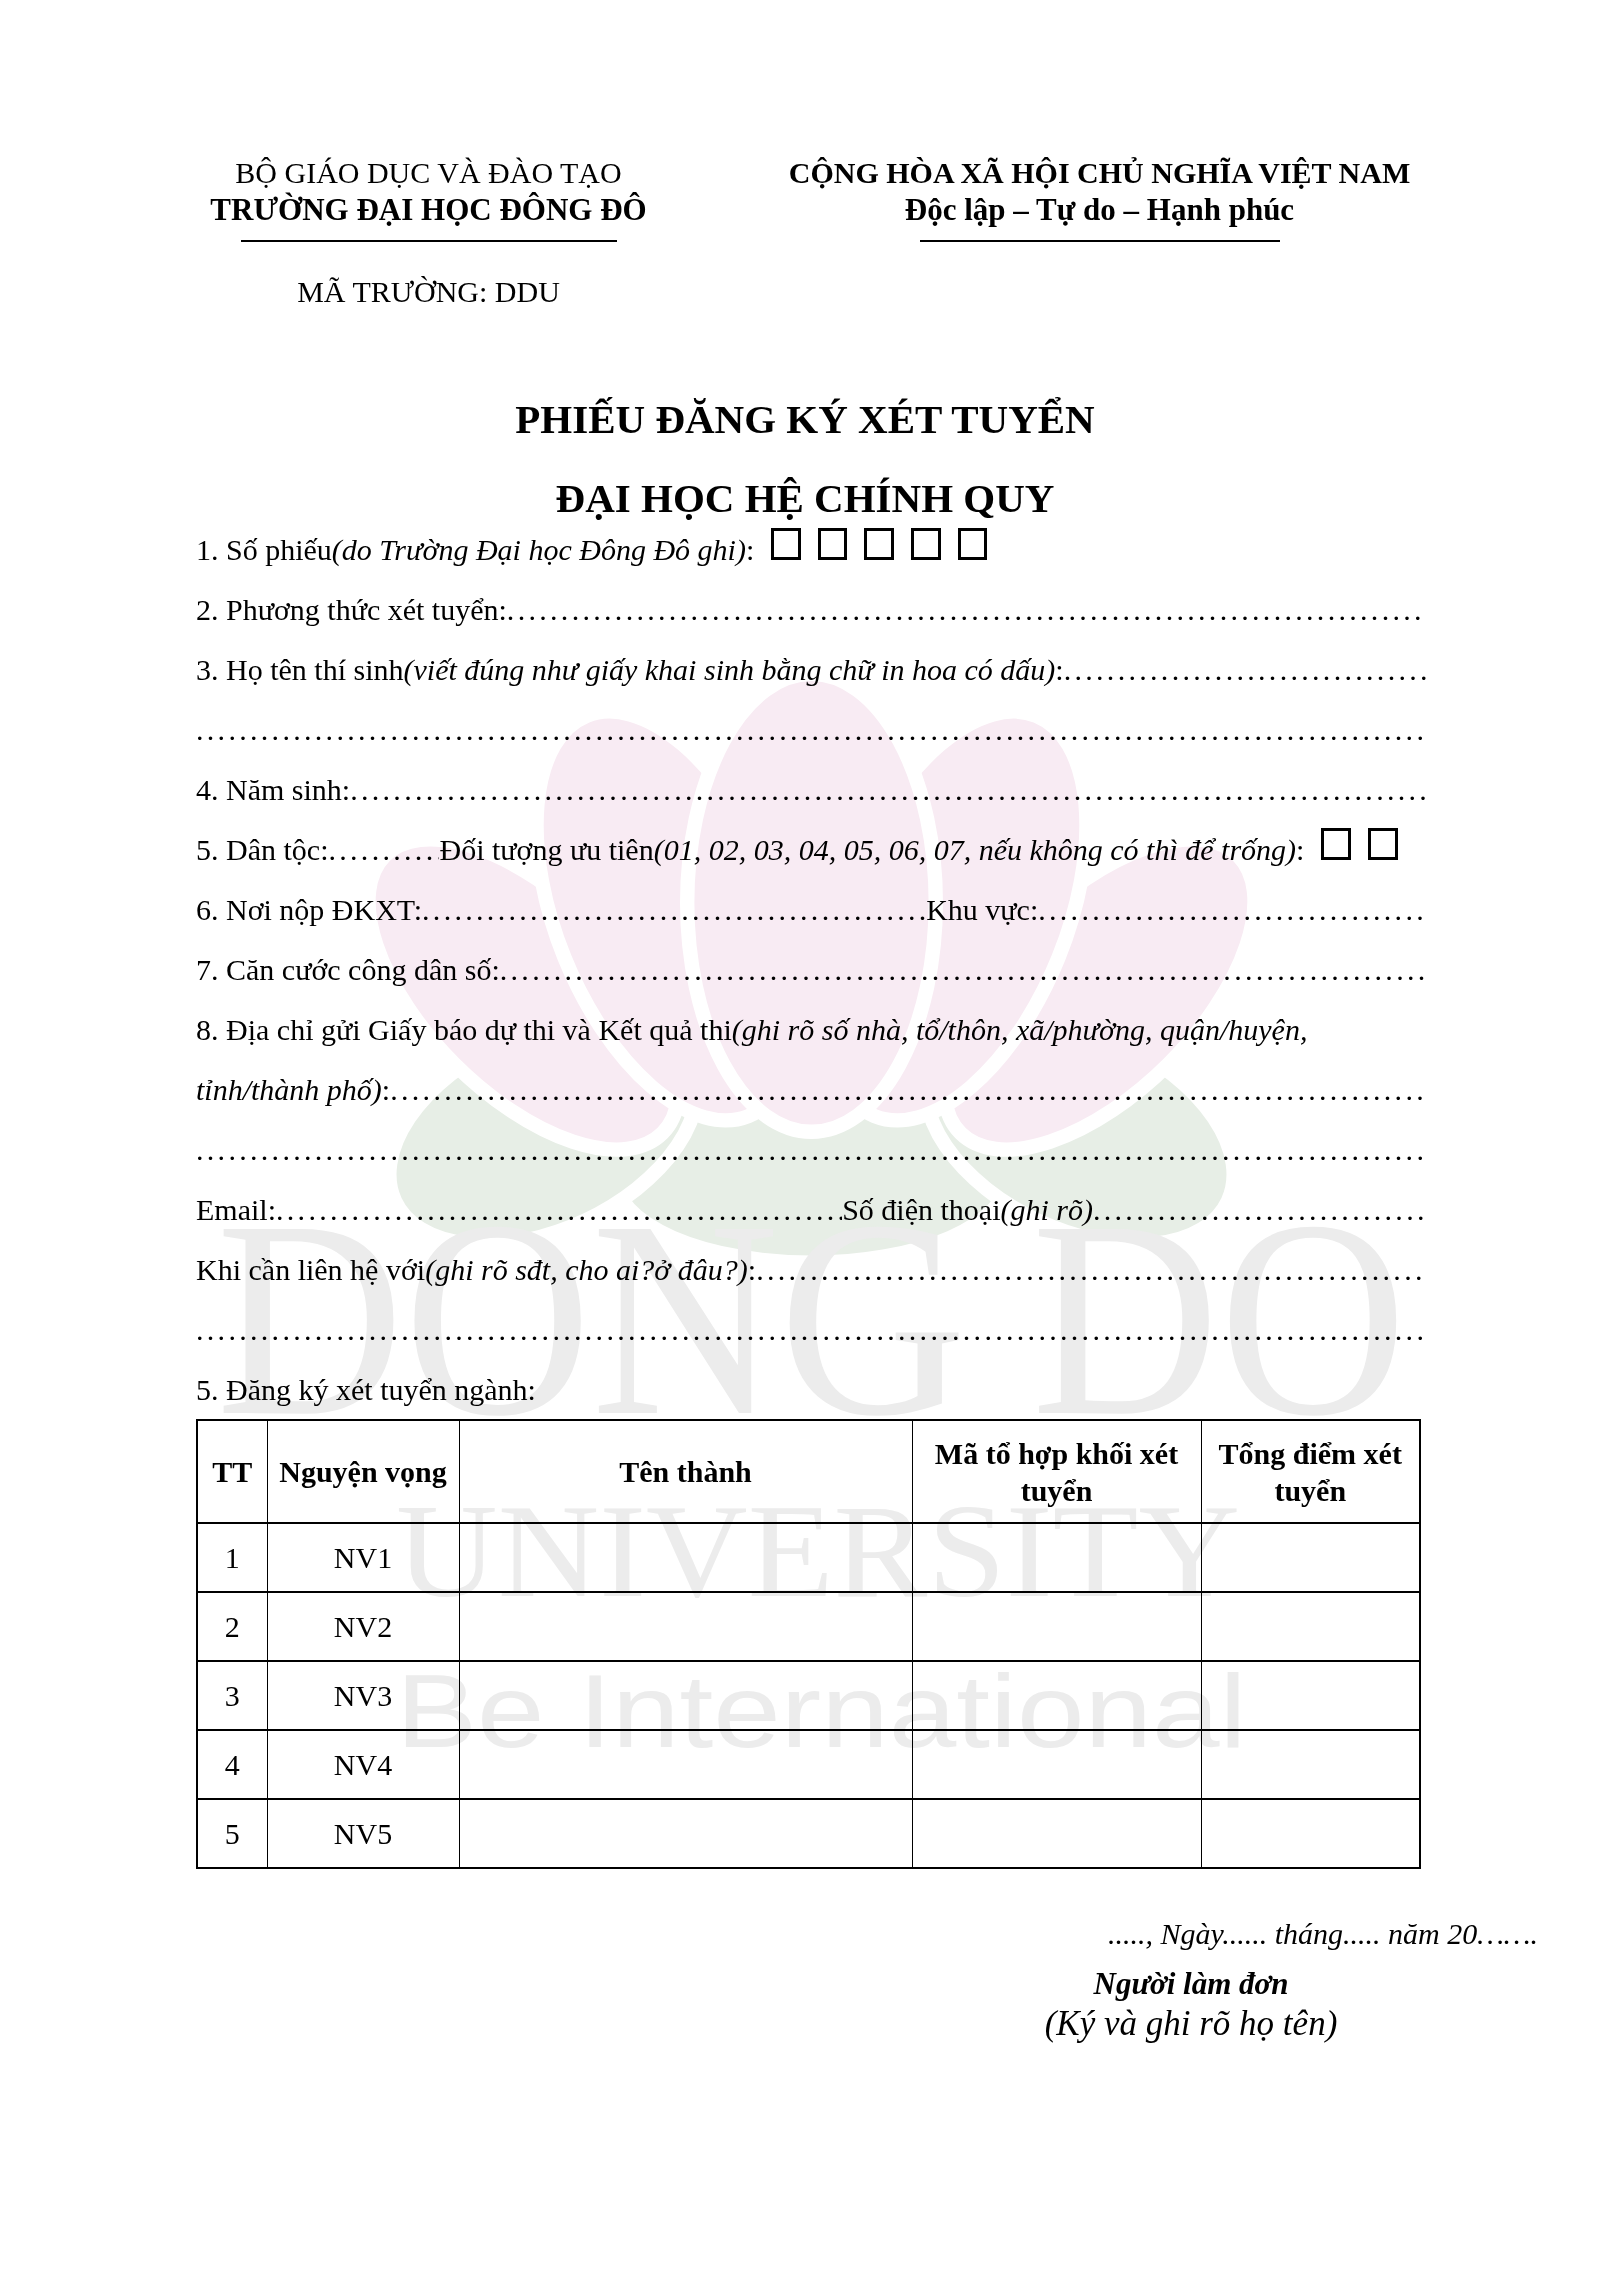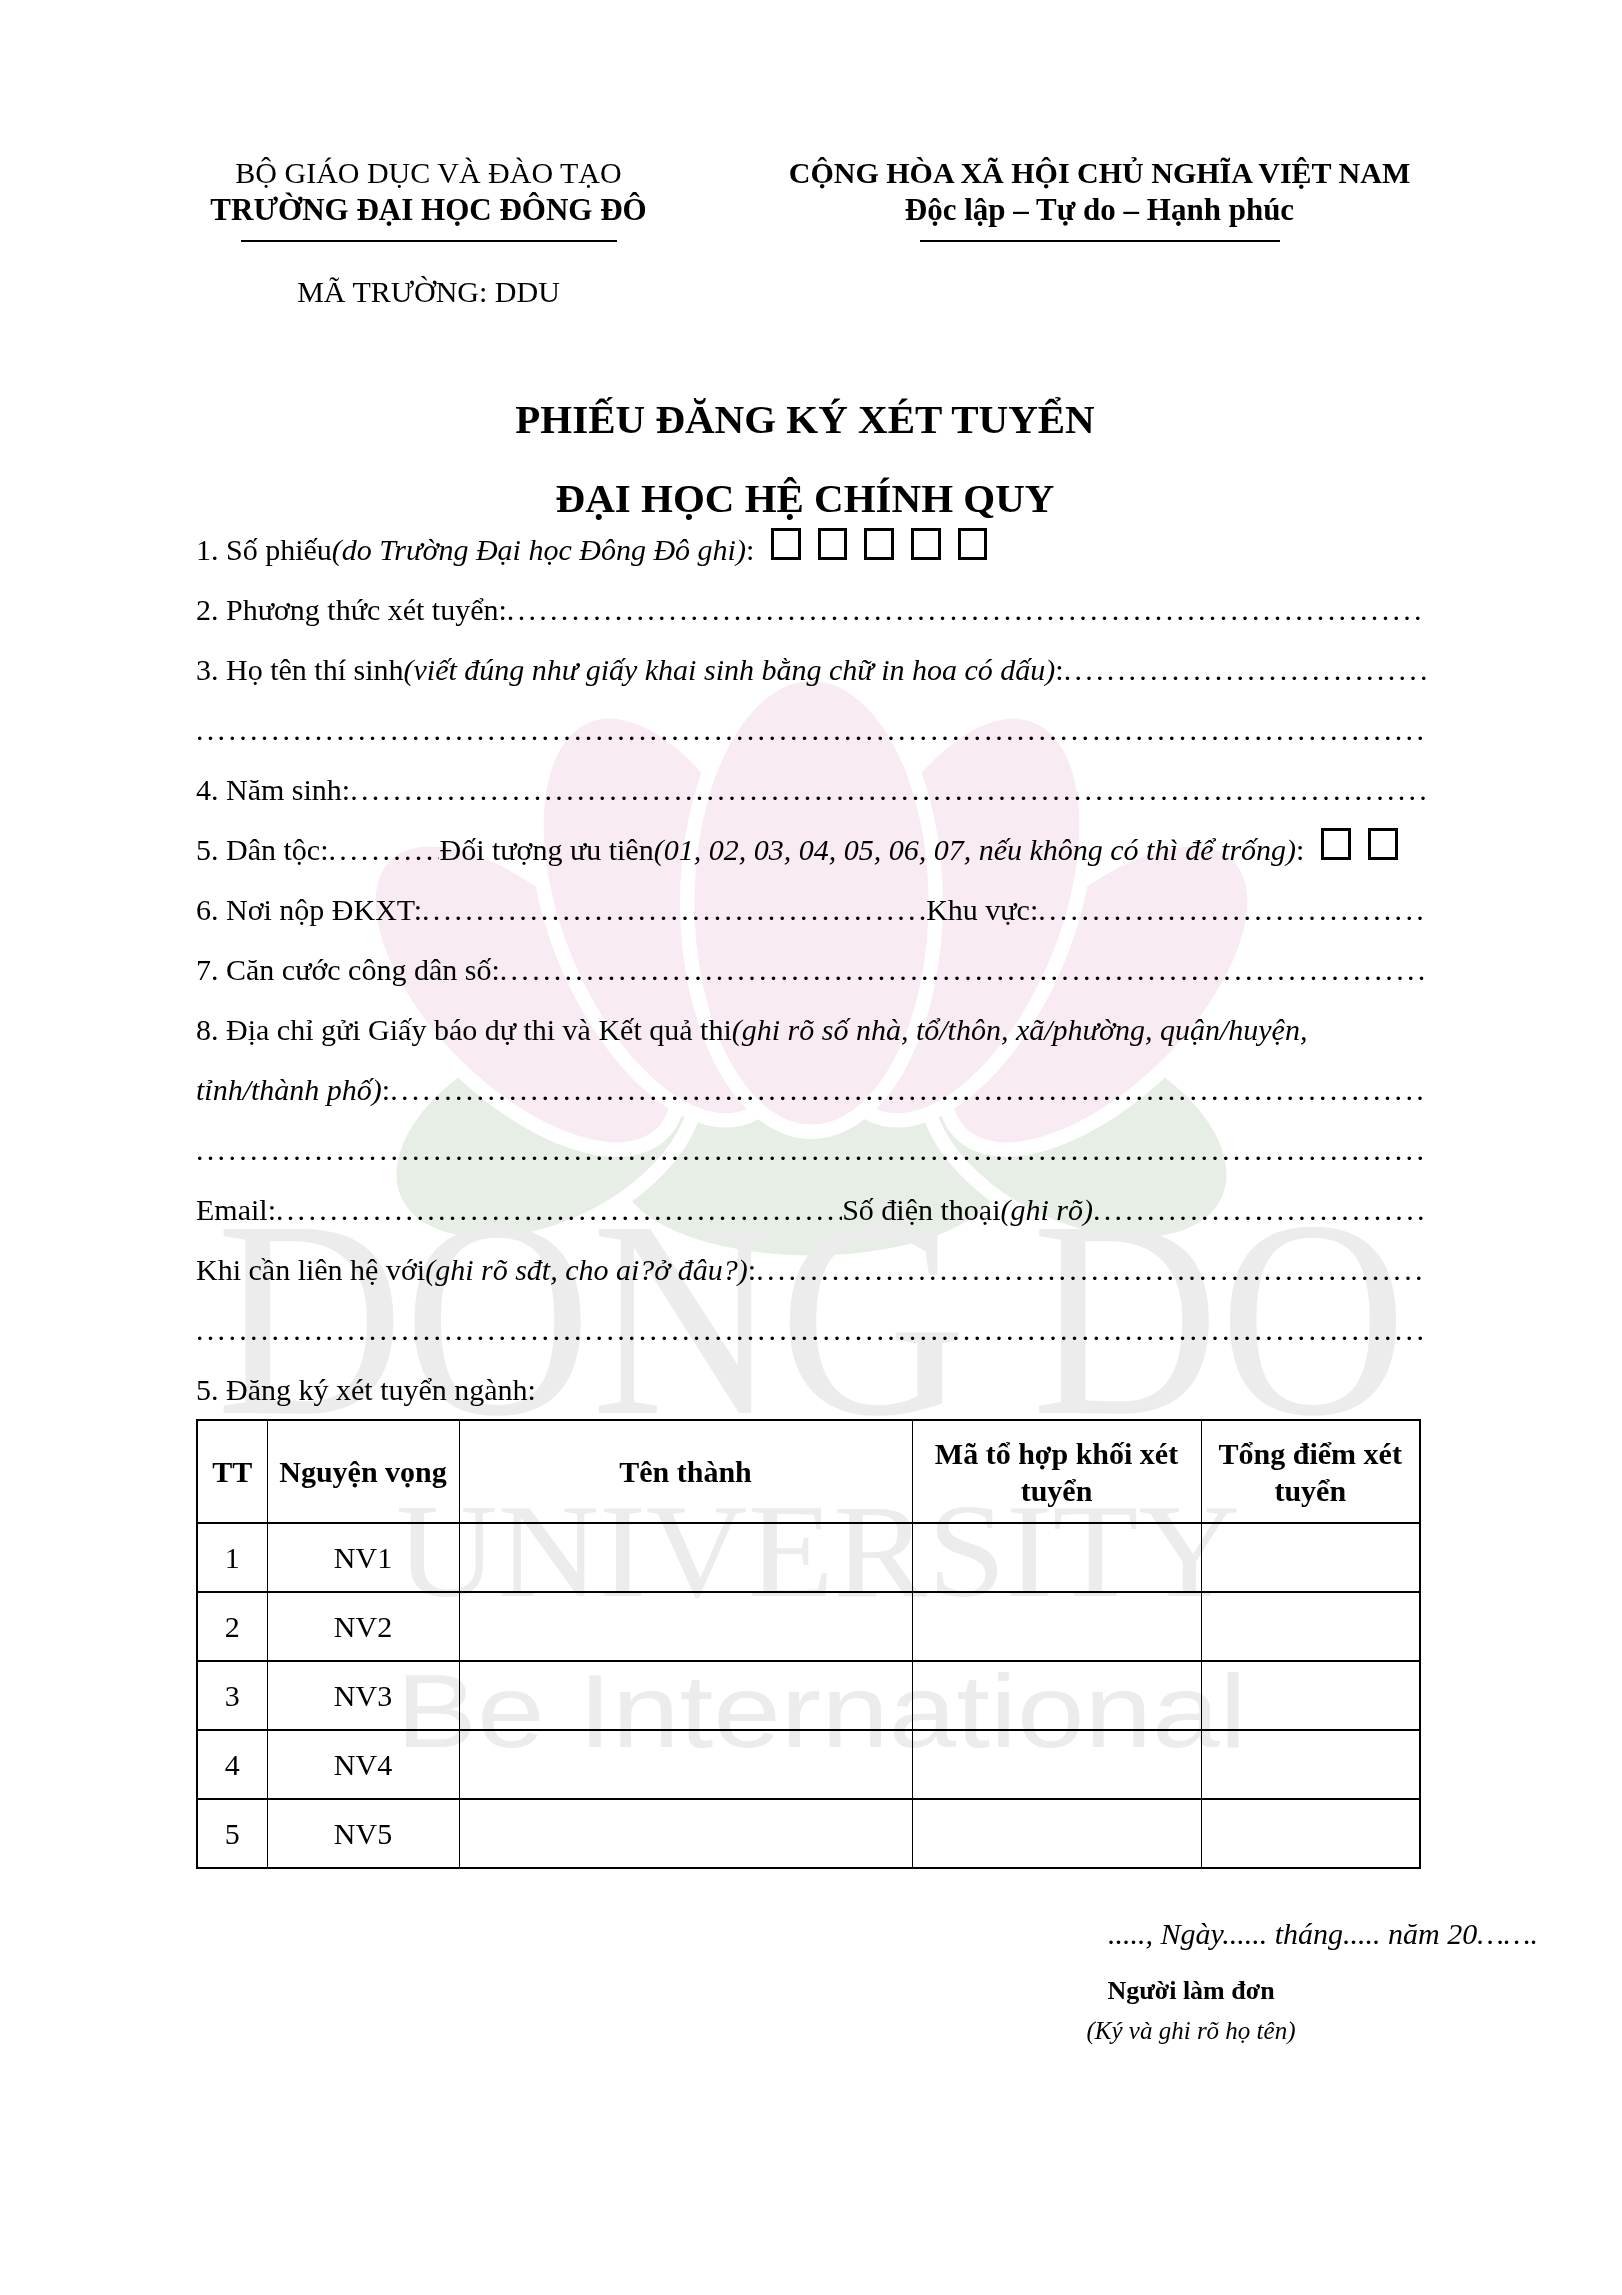--- a/index.html
+++ b/index.html
@@ -61,22 +61,22 @@
     text-align:center;vertical-align:middle;
     font-size:30px;line-height:37px;padding:0 6.5px;
   }
   .regtable th{font-weight:bold;height:101px;}
   .regtable td{height:67px;font-weight:normal;}
   .regtable{border:2.6px solid #000;}
 
   
   .sig{position:absolute;left:844px;top:1917px;width:694px;text-align:center;}
   .sig-date{font-style:italic;font-size:30px;line-height:34px;text-align:right;}
-  .sig-role{font-weight:bold;font-size:26px;line-height:37px;margin-top:21px;}
-  .sig-note{font-style:italic;font-size:25px;line-height:34px;margin-top:5.2px;}
+  .sig-role{font-weight:bold;font-size:31px;line-height:37px;margin-top:14px;font-style:italic;}
+  .sig-note{font-style:italic;font-size:35px;line-height:34px;margin-top:5.2px;}
 </style>
 </head>
 <body>
 
 <div class="page">
 
   <svg class="wm-svg" width="1623" height="2295" viewBox="0 0 2480 3508" aria-hidden="true">
     <g id="lotus" stroke="#ffffff" stroke-width="22">
       <ellipse id="leaf-center" cx="1240" cy="1800" rx="300" ry="130" fill="#e7eee6"></ellipse>
       <ellipse id="leaf-left" cx="830" cy="1730" rx="250" ry="150" transform="rotate(-25 830 1730)" fill="#e7eee6"></ellipse>

